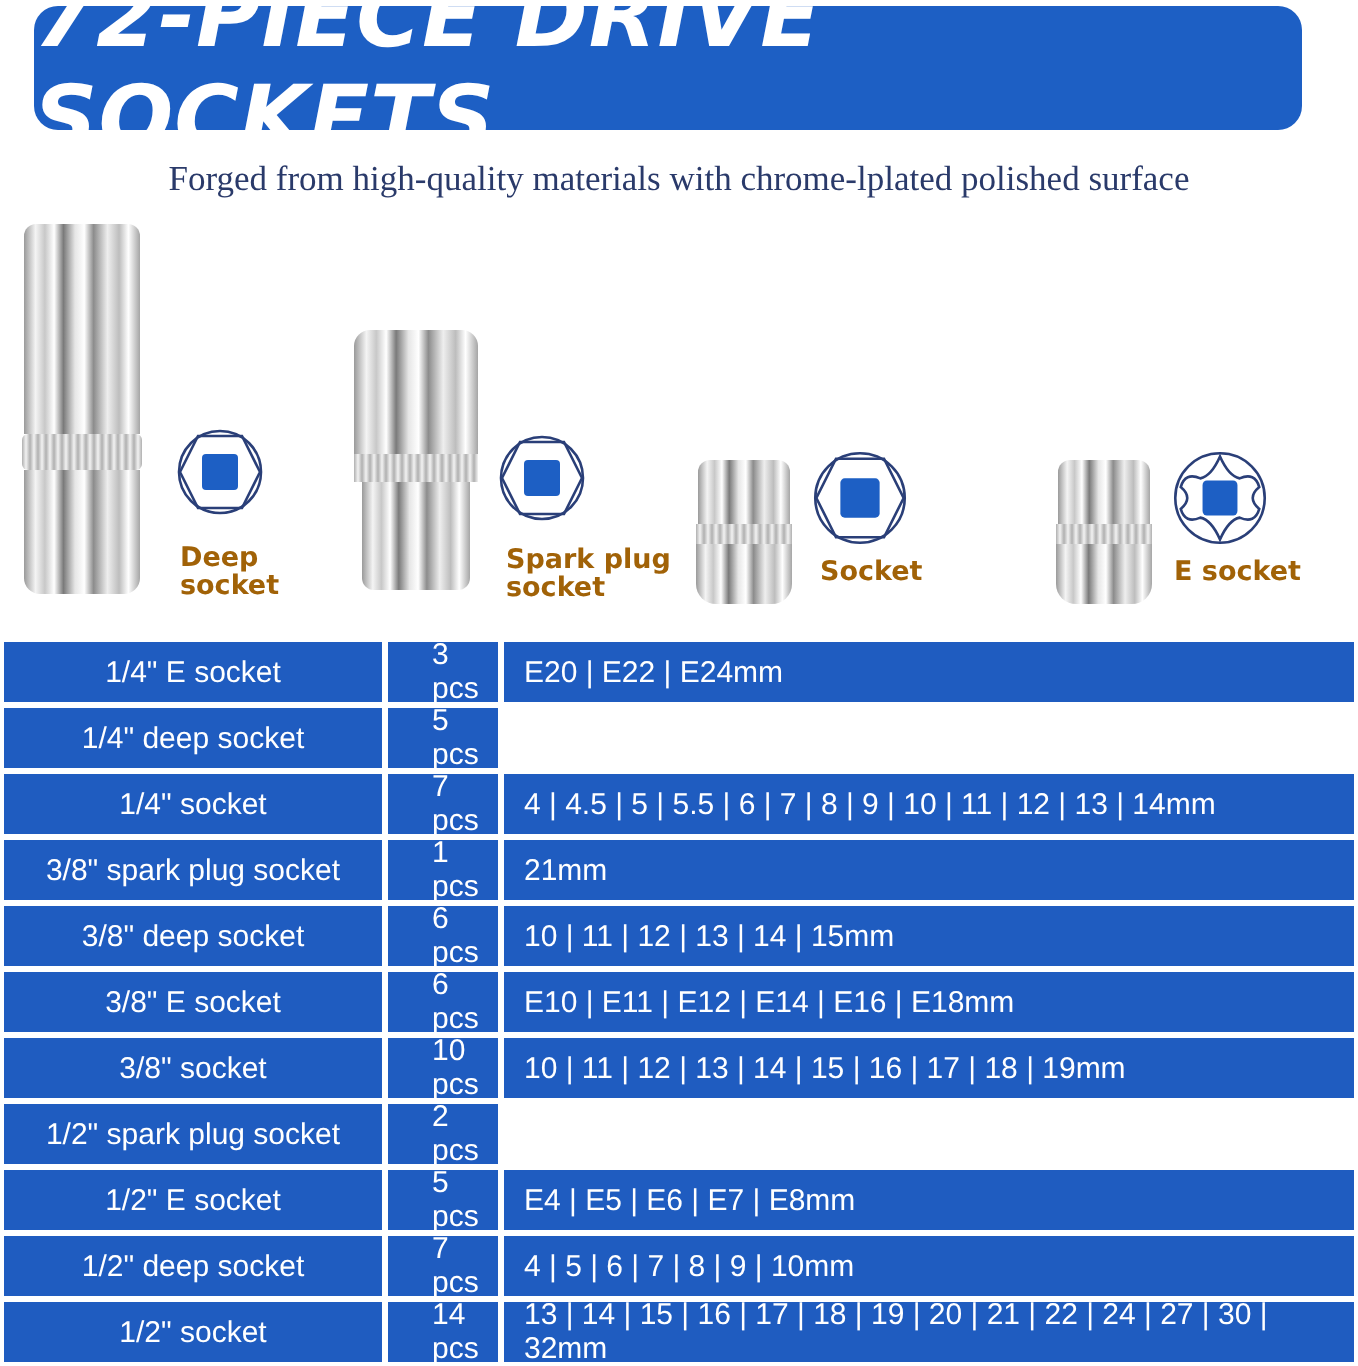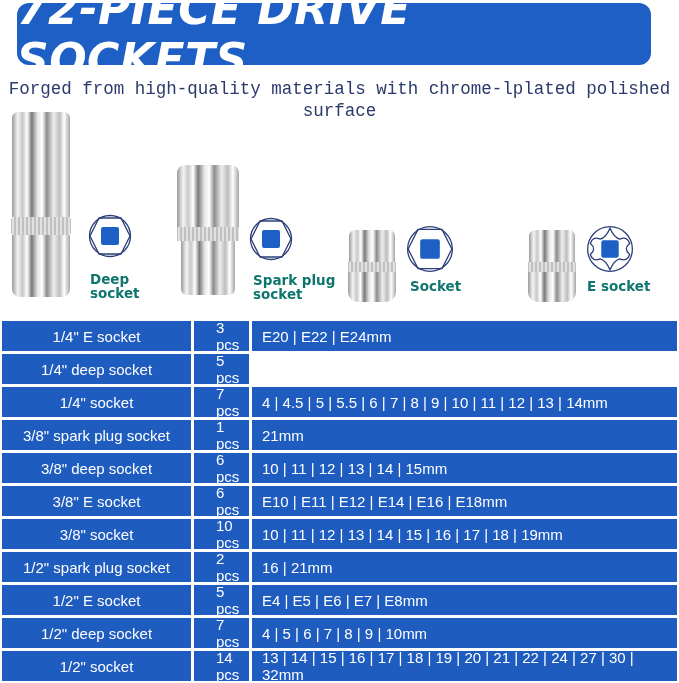--- a/index.html
+++ b/index.html
@@ -13,38 +13,38 @@
   }
   .banner-title {
     color: #ffffff; font-weight: bold; font-style: italic;
     font-size: 44px; letter-spacing: 0.5px;
     font-family: "DejaVu Sans", "Liberation Sans", sans-serif;
   }
 
   .subtitle {
     position: absolute; left: 0; top: 78px; width: 679px;
     text-align: center; color: #2a3a6a; font-size: 17.5px; line-height: 22px;
-    font-family: Liberation Mono, monospace;
+    font-family: Liberation Serif, serif;
   }
 
   .product-area { position: absolute; left: 0; top: 120px; width: 679px; height: 195px; }
 
   .socket-img { position: absolute; }
   .chrome {
     background: linear-gradient(90deg, #9a9a9a 0%, #f4f4f4 10%, #c8c8c8 18%, #ffffff 26%, #7a7a7a 34%, #e6e6e6 44%, #ffffff 52%, #8c8c8c 60%, #eeeeee 72%, #bdbdbd 82%, #ffffff 90%, #a5a5a5 100%);
     border-radius: 4px;
   }
   .knurl {
     background: repeating-linear-gradient(90deg, #b0b0b0 0px, #f2f2f2 2px, #b0b0b0 4px);
   }
 
   .icon-wrap { position: absolute; }
   .icon-wrap svg { display: block; }
   .socket-label {
-    position: absolute; color: #0f766e; font-weight: bold; font-size: 13.5px; line-height: 14px;
+    position: absolute; color: #a16207; font-weight: bold; font-size: 13.5px; line-height: 14px;
     font-family: "DejaVu Sans", sans-serif;
   }
 
   .table {
     position: absolute; left: 2px; top: 321px; width: 675px;
     display: flex; flex-direction: column; gap: 3px;
   }
   .row { display: flex; gap: 3px; height: 30px; }
   .cell {
     background: #1f5cc0; color: #ffffff; font-size: 15px;
@@ -166,21 +166,20 @@
     <div class="cell c-sizes">E10 | E11 | E12 | E14 | E16 | E18mm</div>
   </div>
   <div class="row">
     <div class="cell c-name">3/8" socket</div>
     <div class="cell c-qty">10 pcs</div>
     <div class="cell c-sizes">10 | 11 | 12 | 13 | 14 | 15 | 16 | 17 | 18 | 19mm</div>
   </div>
   <div class="row">
     <div class="cell c-name">1/2" spark plug socket</div>
     <div class="cell c-qty">2 pcs</div>
-    <div class="cell c-sizes">16 | 21mm</div>
   </div>
   <div class="row">
     <div class="cell c-name">1/2" E socket</div>
     <div class="cell c-qty">5 pcs</div>
     <div class="cell c-sizes">E4 | E5 | E6 | E7 | E8mm</div>
   </div>
   <div class="row">
     <div class="cell c-name">1/2" deep socket</div>
     <div class="cell c-qty">7 pcs</div>
     <div class="cell c-sizes">4 | 5 | 6 | 7 | 8 | 9 | 10mm</div>

